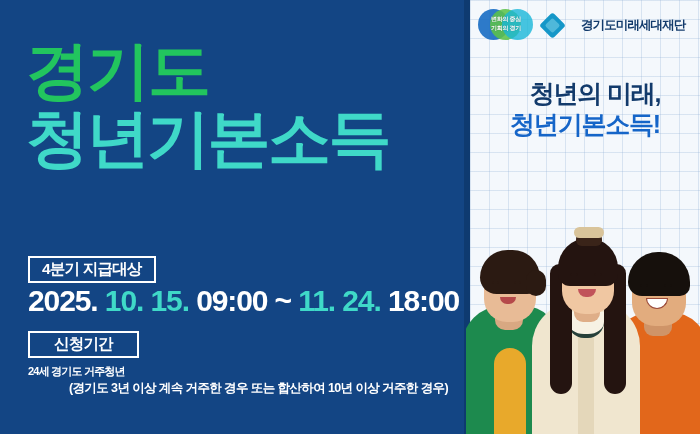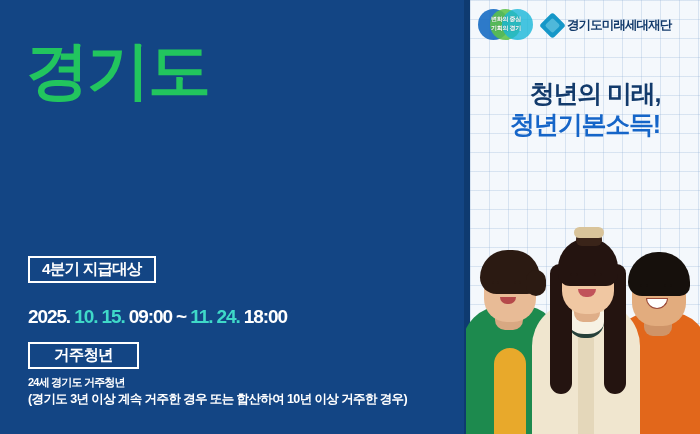--- a/index.html
+++ b/index.html
@@ -107,20 +107,21 @@
     border-radius: 2px;
     background: #7fd4ea;
     opacity: .55;
   }
   .found-name {
     color: #123a6b;
     font-size: 12.5px;
     font-weight: 700;
     letter-spacing: -0.9px;
     white-space: nowrap;
+    padding-left: 14px;
   }
 
   
   .right-head {
     position: absolute;
     left: 470px;
     top: 80px;
     width: 230px;
     text-align: center;
     line-height: 1.04;
@@ -359,22 +360,22 @@
     color: #ffffff;
     font-size: 15.5px;
     font-weight: 700;
     letter-spacing: -0.8px;
     padding: 2px 12px 3px 12px;
     line-height: 1.15;
   }
   .tag-box.wide { padding: 2px 24px 3px 24px; }
 
   .date-line {
-    margin-top: 24px;
-    font-size: 19px;
+    margin-top: 1px;
+    font-size: 30px;
     font-weight: 800;
     letter-spacing: -1.1px;
     white-space: nowrap;
     line-height: 1.1;
   }
   .date-line .w { color: #ffffff; }
   .date-line .m { color: #3fd9c8; }
 
   .spacer-2 { height: 14px; }
 
@@ -388,20 +389,21 @@
     white-space: nowrap;
   }
   .target-sub {
     margin-top: 3px;
     color: #ffffff;
     font-size: 12.5px;
     font-weight: 700;
     letter-spacing: -0.6px;
     line-height: 1.2;
     white-space: nowrap;
+    text-align: right;
   }
 </style>
 </head>
 <body>
 
 <div id="banner">
 
   <div class="panel-edge"></div>
   <div class="right-panel">
     <div class="grid"></div>
@@ -463,34 +465,35 @@
       <div class="head"></div>
       <div class="hair"></div>
       <div class="eye-l"></div>
       <div class="eye-r"></div>
       <div class="mouth"></div>
     </div>
   </div>
 
   <div class="title-block">
     <div class="title-1">경기도</div>
+    <div class="title-2">청년기본소득</div>
   </div>
 
   <div class="info-block">
     <div class="tag-box">4분기 지급대상</div>
 
     <div class="date-line">
       <span class="w">2025.</span>
       <span class="m">10. 15.</span>
       <span class="w">09:00 ~</span>
       <span class="m">11. 24.</span>
       <span class="w">18:00</span>
     </div>
 
     <div class="spacer-2"></div>
 
-    <div class="tag-box wide">거주청년</div>
+    <div class="tag-box wide">신청기간</div>
 
     <div class="target-main">24세 경기도 거주청년</div>
     <div class="target-sub">(경기도 3년 이상 계속 거주한 경우 또는 합산하여 10년 이상 거주한 경우)</div>
   </div>
 
 </div>
 
 </body></html>

